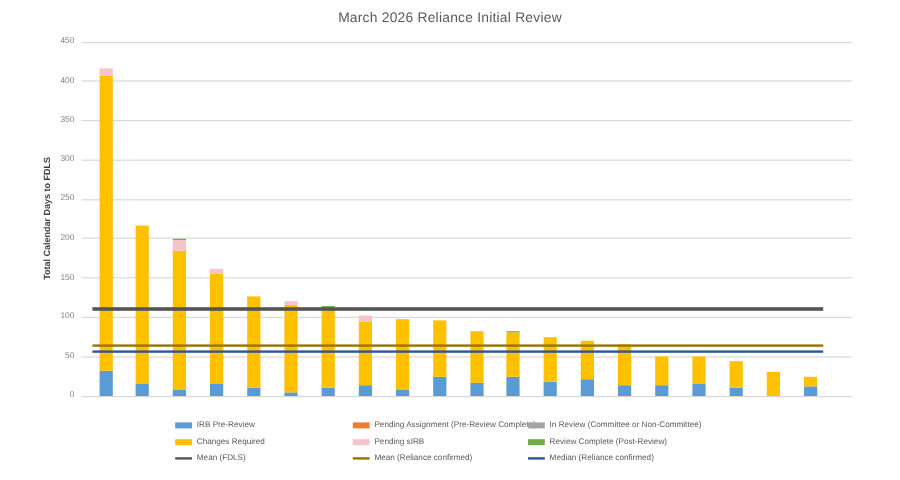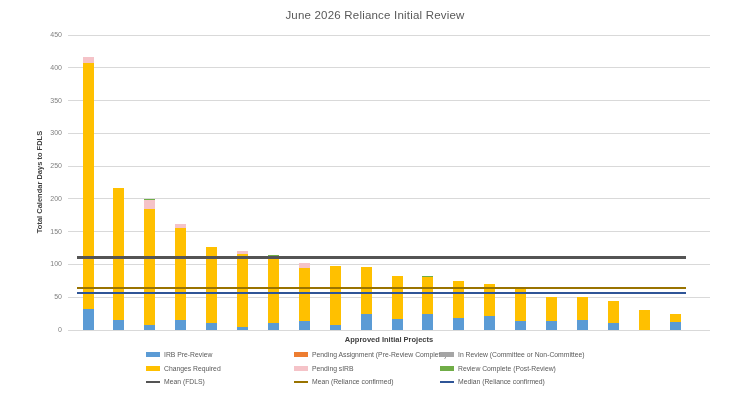--- a/index.html
+++ b/index.html
@@ -21,21 +21,21 @@
   .legend-item{position:absolute;display:flex;align-items:center;
     font-size:6.8px;color:#595959;white-space:nowrap;}
   .legend-swatch{display:inline-block;margin-right:4px;flex:0 0 auto;}
   .swatch-box{width:14px;height:5px;}
   .swatch-line{width:14px;height:2px;}
 </style>
 </head>
 <body>
 
 <div id="canvas">
-  <div class="chart-title">June 2026 Reliance Initial Review</div>
+  <div class="chart-title">March 2026 Reliance Initial Review</div>
 
   <div class="y-title">Total Calendar Days to FDLS</div>
 
   <div id="plot">
       <div class="gridline" style="top: 294.5px; background: rgb(217, 217, 217);"></div>
       <div class="gridline" style="top: 261.722px; background: rgb(217, 217, 217);"></div>
       <div class="gridline" style="top: 228.944px; background: rgb(217, 217, 217);"></div>
       <div class="gridline" style="top: 196.167px; background: rgb(217, 217, 217);"></div>
       <div class="gridline" style="top: 163.389px; background: rgb(217, 217, 217);"></div>
       <div class="gridline" style="top: 130.611px; background: rgb(217, 217, 217);"></div>
@@ -88,21 +88,20 @@
       <div class="bar-seg" style="left: 539.8px; width: 11px; bottom: 0px; height: 7.21111px; background: rgb(91, 155, 213);"></div>
       <div class="bar-seg" style="left: 539.8px; width: 11px; bottom: 7.21111px; height: 21.6333px; background: rgb(255, 192, 0);"></div>
       <div class="bar-seg" style="left: 570.7px; width: 11px; bottom: 0px; height: 19.6667px; background: rgb(255, 192, 0);"></div>
       <div class="bar-seg" style="left: 601.6px; width: 11px; bottom: 0px; height: 7.86667px; background: rgb(91, 155, 213);"></div>
       <div class="bar-seg" style="left: 601.6px; width: 11px; bottom: 7.86667px; height: 7.86667px; background: rgb(255, 192, 0);"></div>
       <div class="refline" style="left: 9px; width: 609.1px; top: 221.389px; height: 3px; background: rgb(84, 84, 84);"></div>
       <div class="refline" style="left: 9px; width: 609.1px; top: 252.044px; height: 2px; background: rgb(153, 115, 0);"></div>
       <div class="refline" style="left: 9px; width: 609.1px; top: 256.633px; height: 2px; background: rgb(47, 85, 151);"></div>
     </div>
 
-  <div class="x-title">Approved Initial Projects</div>
 
   <div id="legend">
       <div class="legend-item" style="left: 146px; top: 351px;">
         <div class="legend-swatch swatch-box" style="background: rgb(91, 155, 213);"></div>
         <div>IRB Pre-Review</div>
       </div>
       <div class="legend-item" style="left: 294px; top: 351px;">
         <div class="legend-swatch swatch-box" style="background: rgb(237, 125, 49);"></div>
         <div>Pending Assignment (Pre-Review Complete)</div>
       </div>

